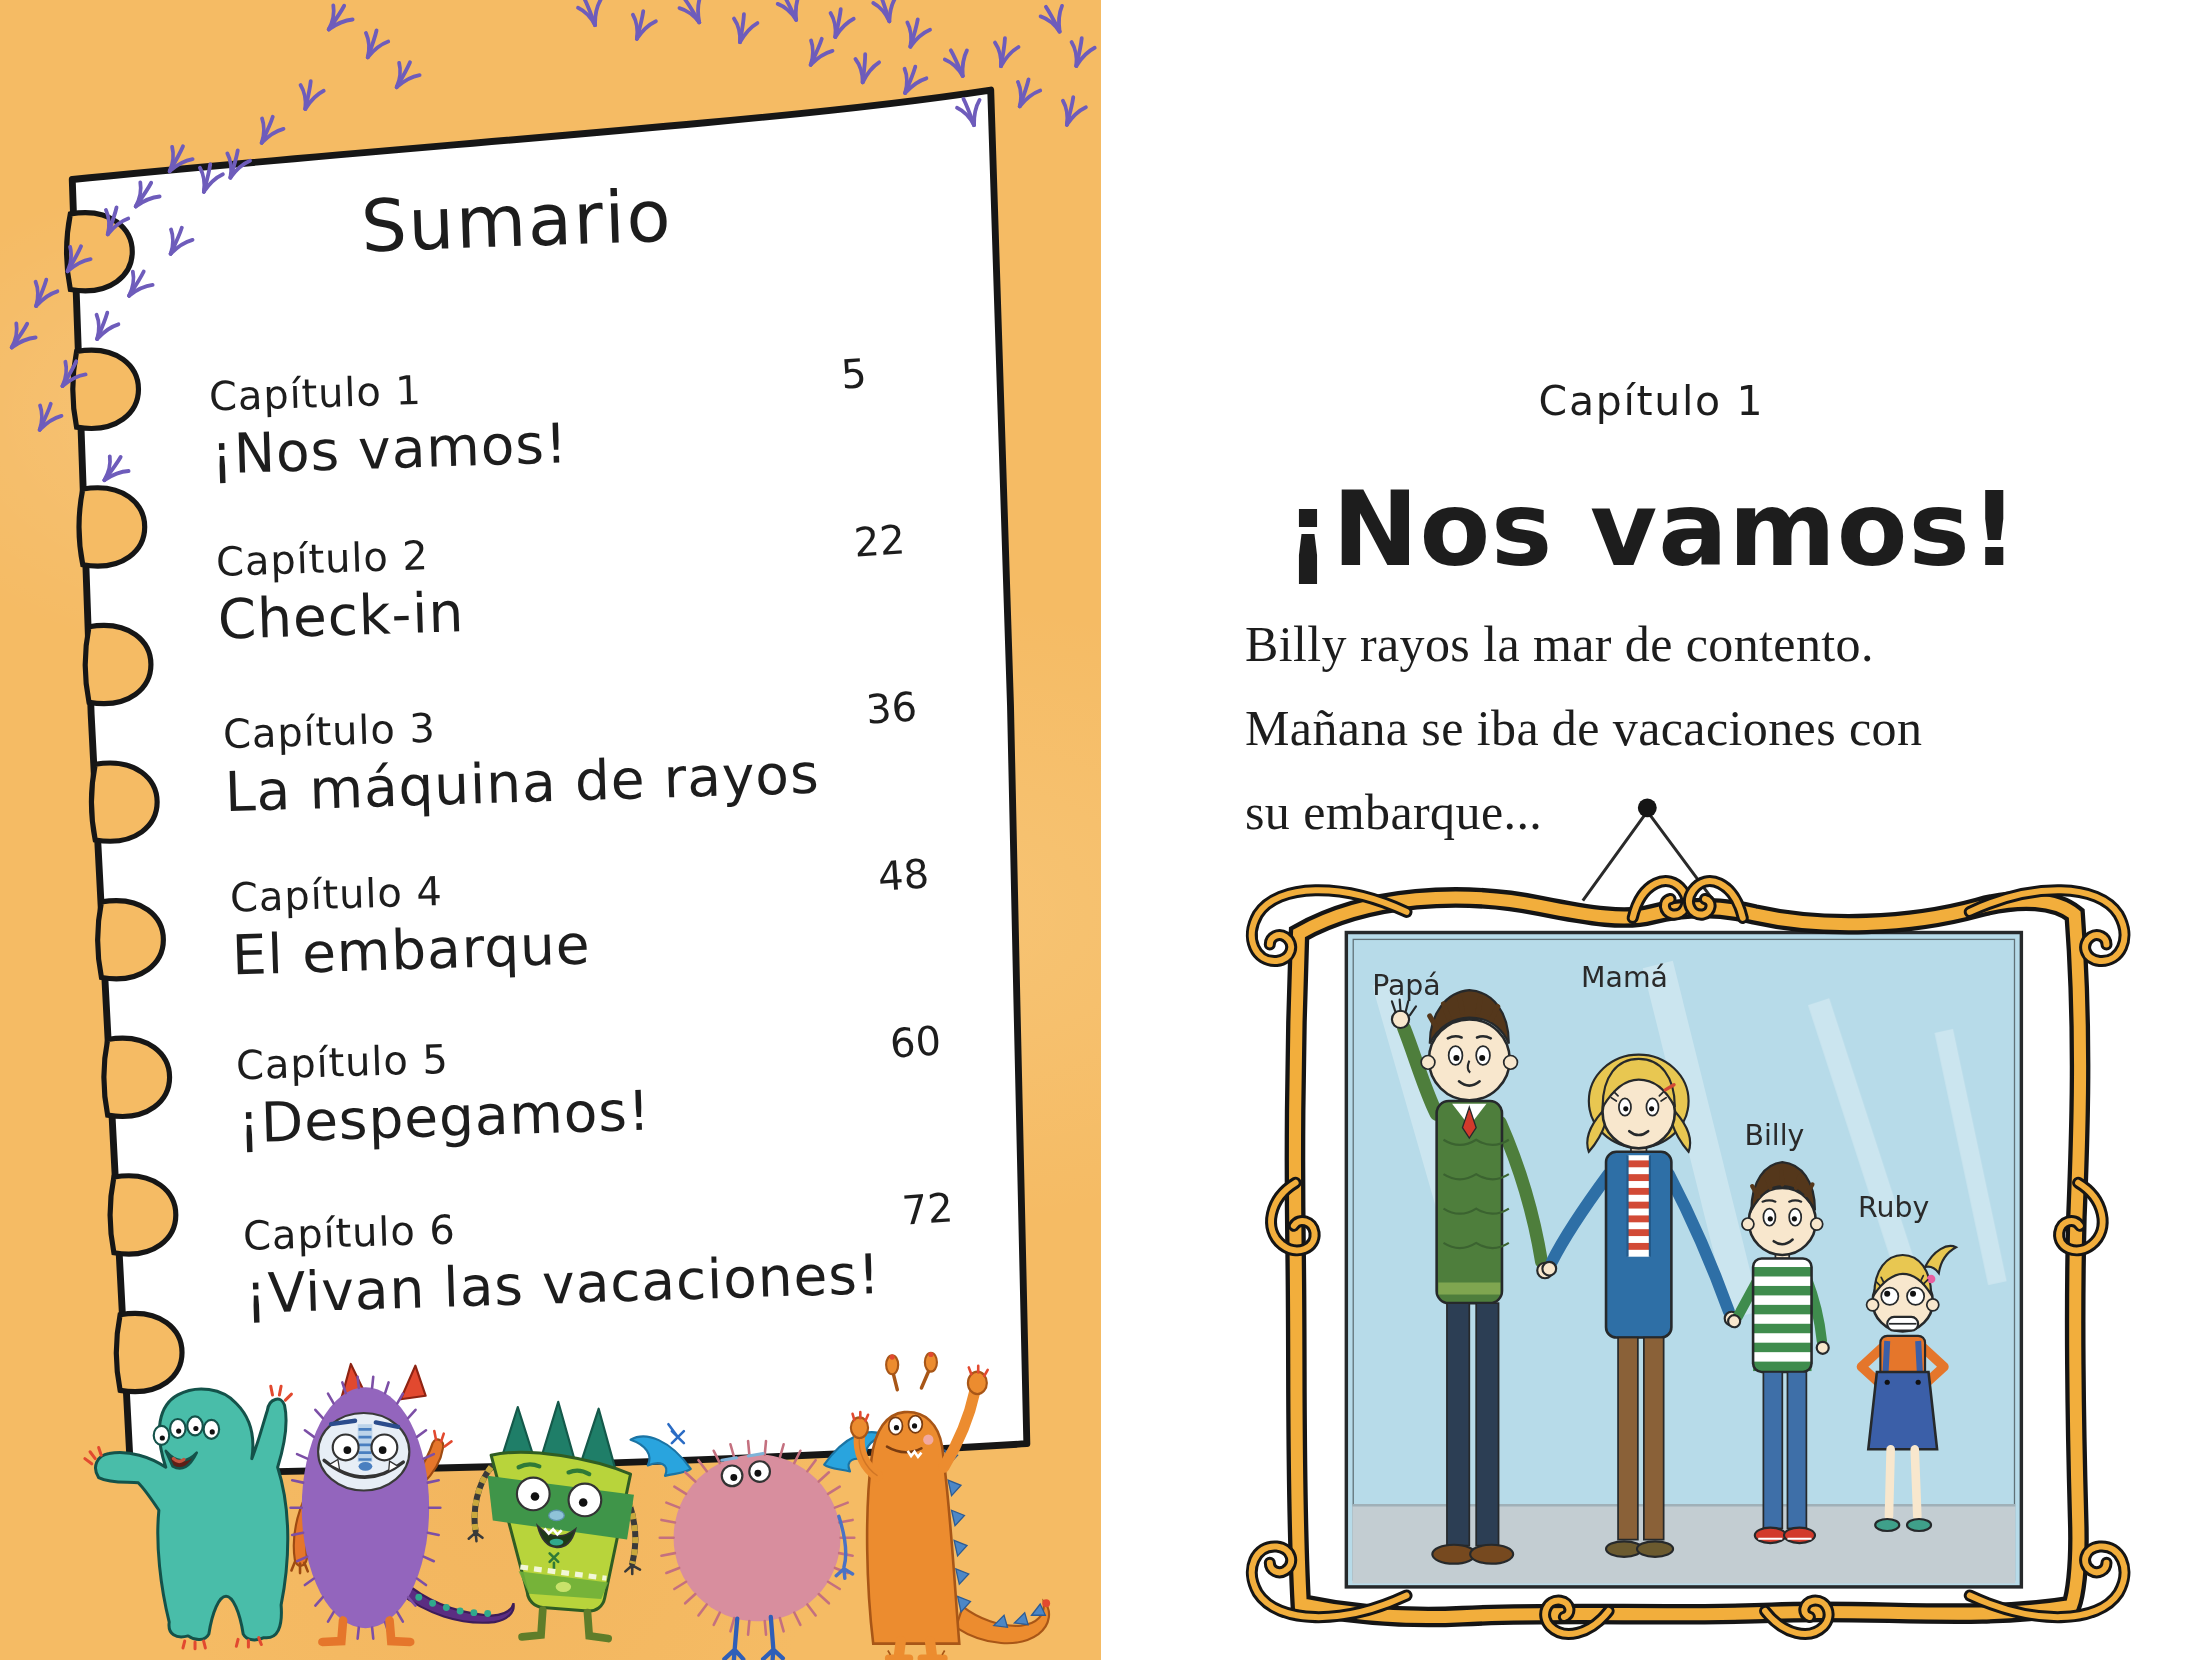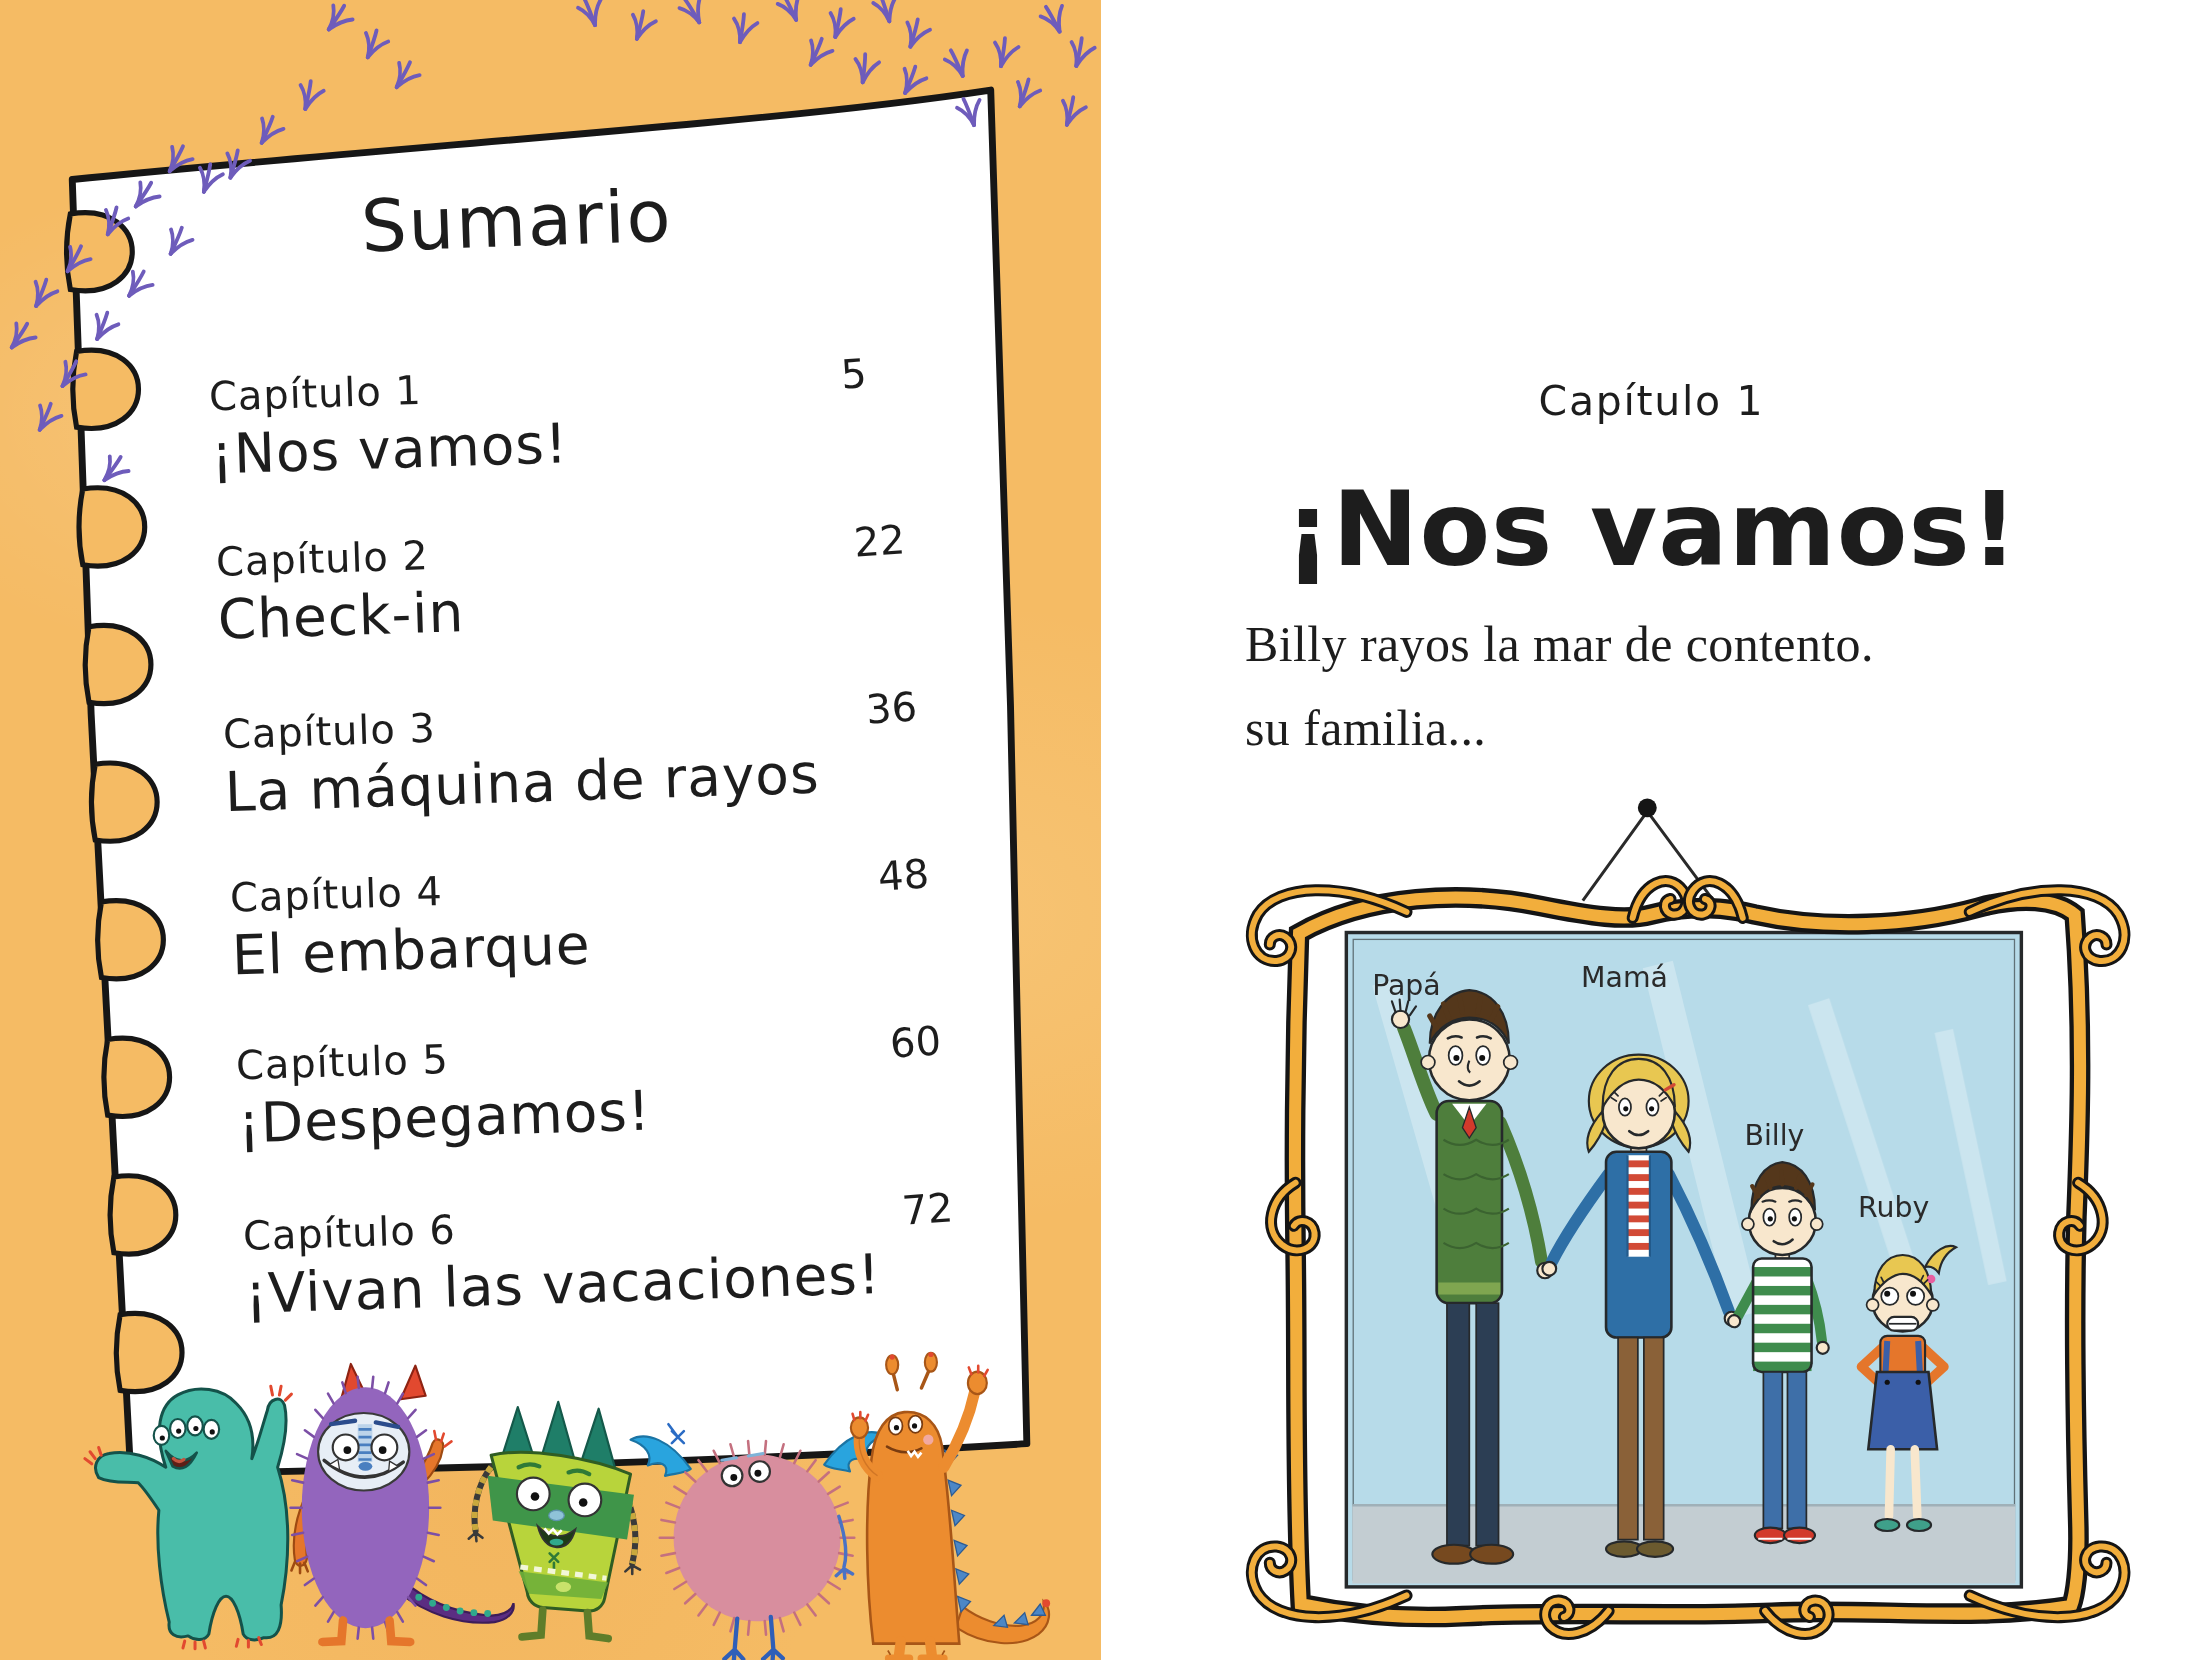--- a/index.html
+++ b/index.html
@@ -592,21 +592,22 @@
     </svg>
   </div>
 
   <div class="page-right">
 
     <div class="chapter-label">Capítulo 1</div>
     <div class="chapter-title">¡Nos vamos!</div>
 
     <div class="body-text">
       <p>Billy rayos la mar de contento.</p>
-      <p>su familia...</p>
+      <p>Mañana se iba de vacaciones con</p>
+      <p>su embarque...</p>
     </div>
 
     <svg class="frame-svg" width="1007" height="890" viewBox="0 0 1170 1035">
 
       <g stroke="#2a2a2a" stroke-width="3.5">
         <path d="M515,48 L440,152 M515,48 L592,152" fill="none"></path>
       </g>
       <circle cx="515" cy="44" r="11" fill="#151515"></circle>
 
       <rect x="128" y="170" width="864" height="792" fill="#ffffff"></rect>

